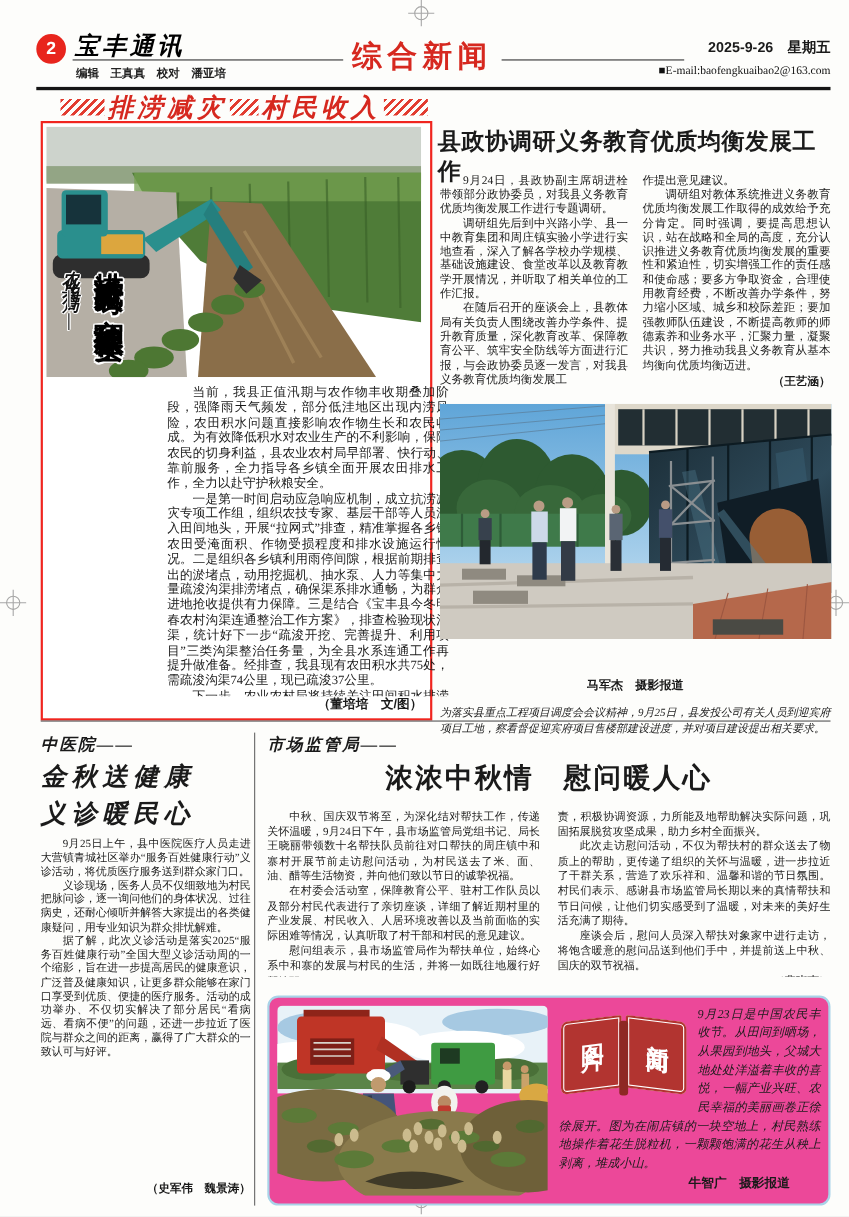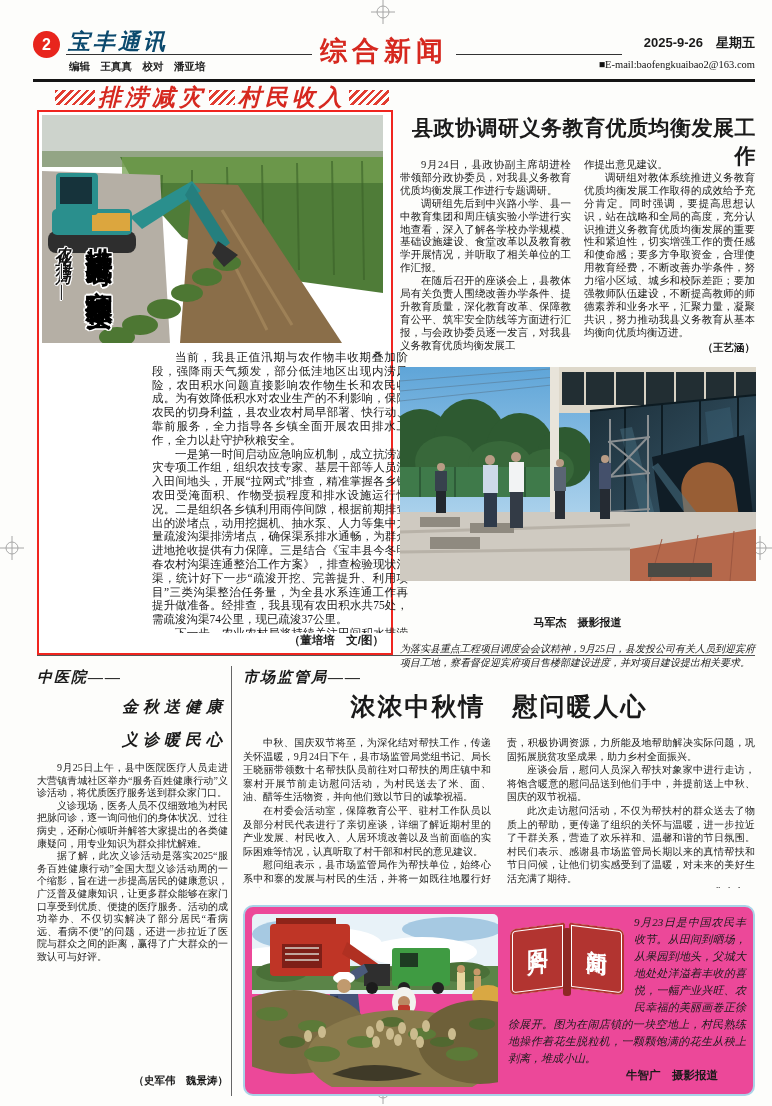--- a/index.html
+++ b/index.html
@@ -4,21 +4,21 @@
 <style>
   html,body{margin:0;padding:0;background:#e9e9e9;}
   .page{position:relative;width:772px;height:1106px;background:#fdfdfb;margin:0 auto;
         font-family:"Liberation Serif","DejaVu Serif",serif;color:#1a1a1a;overflow:hidden;}
   .abs{position:absolute;}
   
   .regmark{position:absolute;width:24px;height:24px;opacity:.75;}
   
   .pagenum{left:33px;top:31px;width:27px;height:27px;border-radius:50%;background:#e8251d;color:#fff;
            font-family:"Liberation Sans",sans-serif;font-weight:bold;font-size:16px;line-height:27px;text-align:center;}
-  .masthead{left:68px;top:27px;font-size:22px;font-weight:bold;font-style:italic;color:#0c4a6e;letter-spacing:3px;}
+  .masthead{left:68px;top:27px;font-size:22px;font-weight:bold;font-style:italic;color:#000000;letter-spacing:3px;}
   .editors{left:69px;top:60px;font-size:10.5px;font-weight:bold;color:#222;font-family:"Liberation Sans",sans-serif;}
   .hline{height:1px;background:#333;}
   .section-title{left:314px;top:33px;width:140px;text-align:center;font-family:"Liberation Sans",sans-serif;
                  font-weight:bold;font-size:27px;color:#d6281f;letter-spacing:5px;}
   .date-line{left:585px;top:34px;width:170px;text-align:right;font-size:13px;font-weight:bold;font-family:"Liberation Sans",sans-serif;}
   .email{left:495px;top:59px;width:260px;text-align:right;font-size:10.5px;color:#111;}
   .header-rule{left:33px;top:79px;width:722px;height:2.5px;background:#151515;}
   
   .banner{left:55px;top:84px;width:334px;height:26px;display:flex;align-items:center;}
   .banner .stripe{height:15px;background:repeating-linear-gradient(135deg,#e23c30 0 2.5px,rgba(255,255,255,0) 2.5px 5.5px);}
@@ -32,35 +32,35 @@
            text-shadow:-1px 0 #fff,1px 0 #fff,0 -1px #fff,0 1px #fff,1px 1px #fff,-1px -1px #fff;}
   .vheadline{position:absolute;left:42px;top:114px;height:432px;writing-mode:vertical-rl;
            font-family:"Liberation Sans",sans-serif;font-size:27px;font-weight:bold;letter-spacing:2px;color:#000;
            text-shadow:-1.5px 0 #fff,1.5px 0 #fff,0 -1.5px #fff,0 1.5px #fff,1.2px 1.2px #fff,-1.2px -1.2px #fff,1.2px -1.2px #fff,-1.2px 1.2px #fff;}
   .floodbody{position:absolute;left:89px;top:239px;width:256px;height:282px;font-size:11.5px;line-height:13.8px;
              text-align:justify;overflow:hidden;margin-left:24px;}
   .jbody p{margin:0;text-indent:2em;}
   .byline{font-weight:bold;text-align:right;font-family:"Liberation Sans",sans-serif;}
   .flood-byline{position:absolute;left:89px;top:521px;width:256px;font-size:11.5px;}
   
-  .a2title{left:398px;top:114px;width:358px;text-align:right;font-family:"Liberation Sans",sans-serif;
+  .a2title{left:398px;top:114px;width:358px;text-align:left;font-family:"Liberation Sans",sans-serif;
            font-weight:bold;font-size:21px;letter-spacing:.5px;}
   .a2cols{left:400px;top:159px;width:355px;height:200px;display:flex;gap:13px;}
   .a2col{width:171px;font-size:10.5px;line-height:12.9px;text-align:justify;overflow:hidden;}
   .a2byline{font-size:10.5px;margin-top:1px;}
   .continuation p:first-child{text-indent:0;}
   
   .photoB{left:400px;top:367px;width:356px;height:214px;overflow:hidden;}
   .captionB{left:400px;top:602px;width:355px;font-size:10px;line-height:13.5px;font-style:italic;text-align:justify;margin-top:40px;}
   .creditB{left:400px;top:615px;width:355px;text-align:center;font-weight:bold;font-size:11px;font-family:"Liberation Sans",sans-serif;}
   .divider-h{left:37px;top:655px;width:718px;height:1px;background:#555;}
   .divider-v{left:231px;top:666px;width:1px;height:430px;background:#666;}
   
   .a3kicker{left:37px;top:668px;font-size:15px;font-weight:bold;font-style:italic;letter-spacing:2px;}
-  .a3title{left:37px;top:690px;width:190px;text-align:right;font-size:16px;font-weight:bold;font-style:italic;letter-spacing:5px;line-height:33px;}
+  .a3title{left:37px;top:690px;width:190px;text-align:left;font-size:23px;font-weight:bold;font-style:italic;letter-spacing:5px;line-height:33px;}
   .a3body{left:37px;top:762px;width:191px;height:312px;font-size:10px;line-height:12.6px;text-align:justify;overflow:hidden;}
   .a3byline{left:37px;top:1074px;width:191px;font-size:10.5px;}
   
   .a4kicker{left:243px;top:668px;font-size:15px;font-weight:bold;font-style:italic;letter-spacing:2px;}
   .a4title{left:243px;top:690px;width:512px;text-align:center;font-family:"Liberation Sans",sans-serif;font-weight:bold;font-size:25px;letter-spacing:2px;}
   .a4cols{left:243px;top:736px;width:512px;height:152px;display:flex;gap:16px;}
   .a4col{width:248px;font-size:10px;line-height:13.6px;text-align:justify;overflow:hidden;}
   .a4byline{font-size:10.5px;}
   
   .pnbox{left:243px;top:905px;width:512px;height:191px;border:2px solid #a9d3e8;border-radius:10px;background:#ec4899;
@@ -319,22 +319,22 @@
   <div class="abs a4title">浓浓中秋情　慰问暖人心</div>
   <div class="abs a4cols">
     <div class="a4col jbody">
         <p>中秋、国庆双节将至，为深化结对帮扶工作，传递关怀温暖，9月24日下午，县市场监管局党组书记、局长王晓丽带领数十名帮扶队员前往对口帮扶的周庄镇中和寨村开展节前走访慰问活动，为村民送去了米、面、油、醋等生活物资，并向他们致以节日的诚挚祝福。</p>
         <p>在村委会活动室，保障教育公平、驻村工作队员以及部分村民代表进行了亲切座谈，详细了解近期村里的产业发展、村民收入、人居环境改善以及当前面临的实际困难等情况，认真听取了村干部和村民的意见建议。</p>
         <p>慰问组表示，县市场监管局作为帮扶单位，始终心系中和寨的发展与村民的生活，并将一如既往地履行好帮扶职</p>
       </div>
     <div class="a4col">
       <div class="jbody continuation">
           <p>责，积极协调资源，力所能及地帮助解决实际问题，巩固拓展脱贫攻坚成果，助力乡村全面振兴。</p>
+          <p>此次走访慰问活动，不仅为帮扶村的群众送去了物质上的帮助，更传递了组织的关怀与温暖，进一步拉近了干群关系，营造了欢乐祥和、温馨和谐的节日氛围。村民们表示、感谢县市场监管局长期以来的真情帮扶和节日问候，让他们切实感受到了温暖，对未来的美好生活充满了期待。</p>
           <p>座谈会后，慰问人员深入帮扶对象家中进行走访，将饱含暖意的慰问品送到他们手中，并提前送上中秋、国庆的双节祝福。</p>
-          <p>此次走访慰问活动，不仅为帮扶村的群众送去了物质上的帮助，更传递了组织的关怀与温暖，进一步拉近了干群关系，营造了欢乐祥和、温馨和谐的节日氛围。村民们表示、感谢县市场监管局长期以来的真情帮扶和节日问候，让他们切实感受到了温暖，对未来的美好生活充满了期待。</p>
         </div>
       <div class="byline a4byline">（裴晓惠）</div>
     </div>
   </div>
 
   <div class="abs pnbox">
     <div class="photoC">
       <svg width="246" height="173" viewBox="0 0 246 173">
         <rect width="246" height="80" fill="#e8f2f8"></rect>
         <g fill="#a6c9e2">

